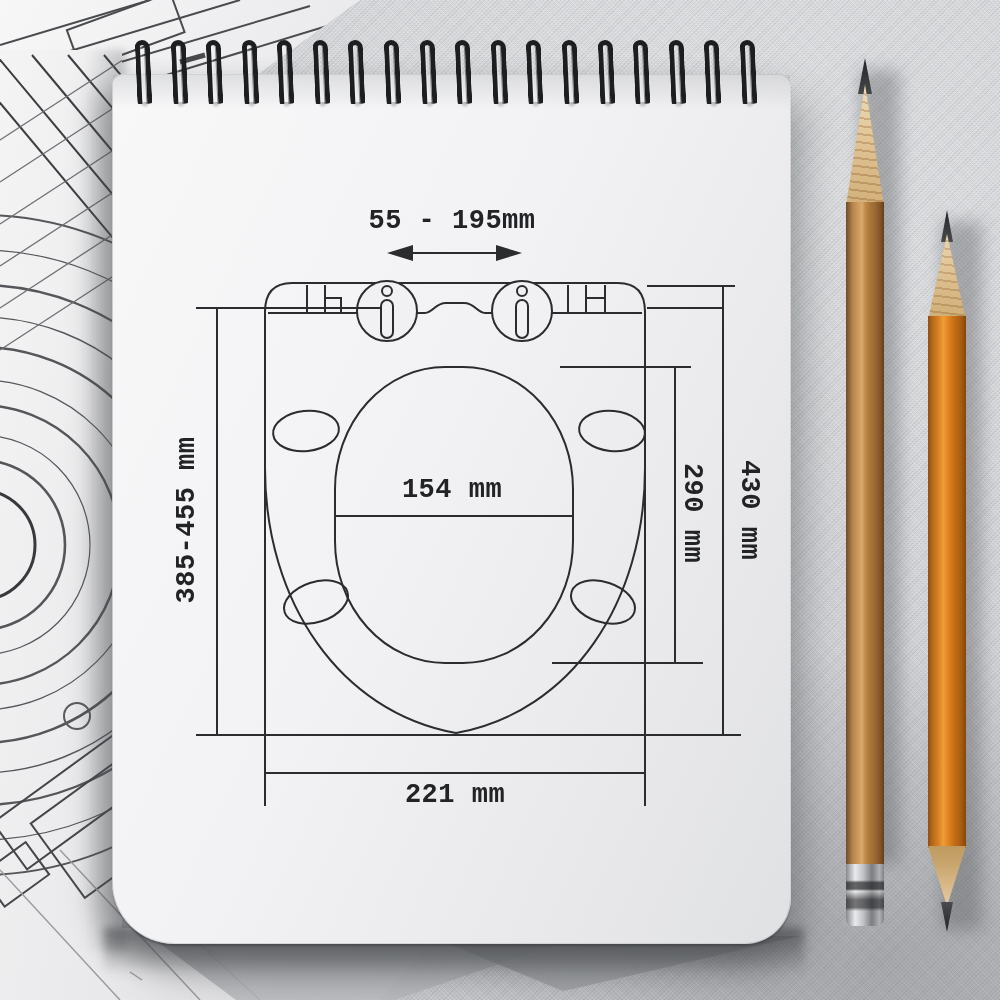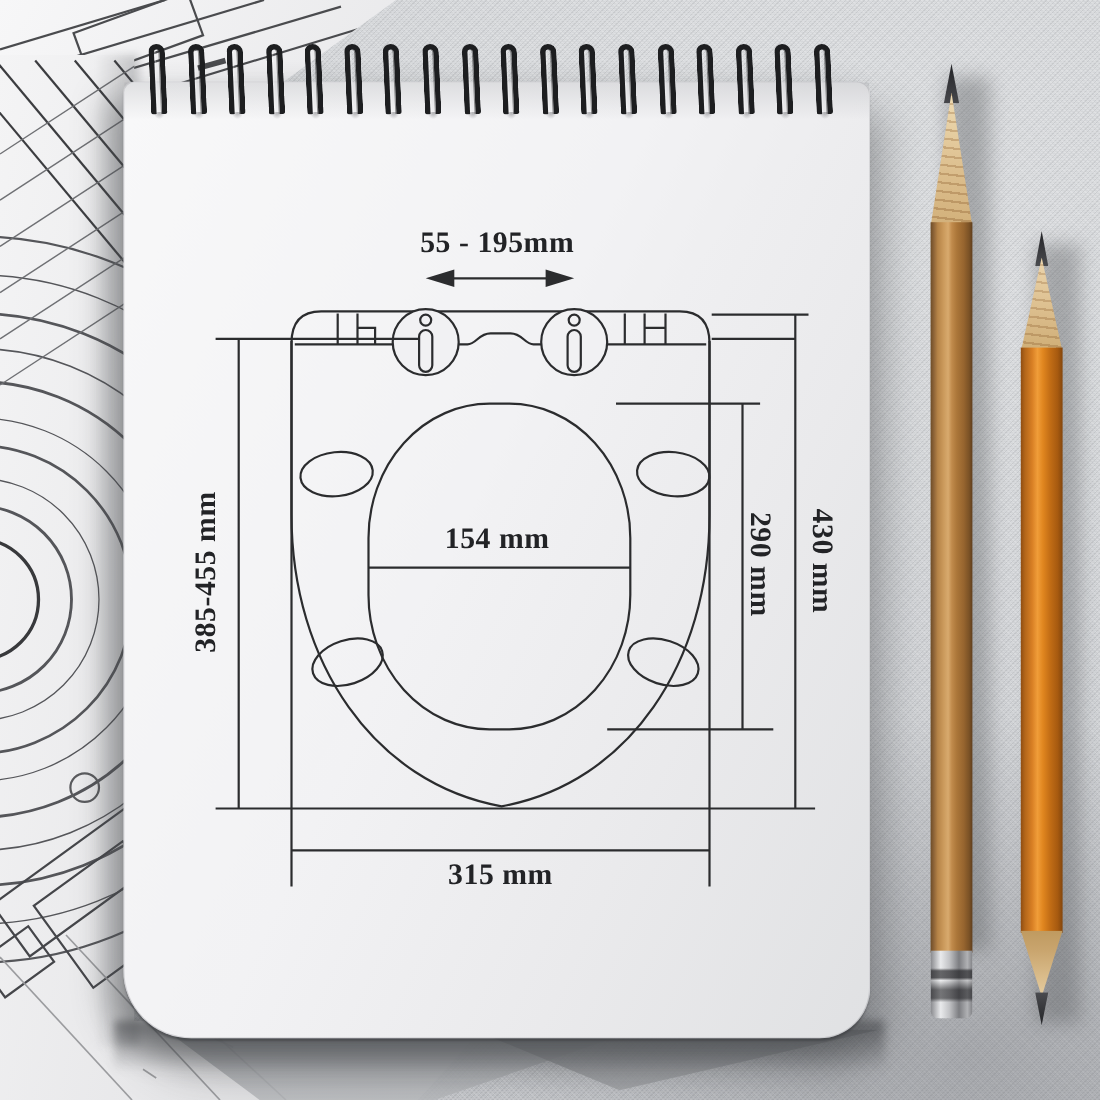--- a/index.html
+++ b/index.html
@@ -1,17 +1,17 @@
 <!DOCTYPE html>
 <html><head>
 <meta charset="utf-8">
 <style>
   html,body{margin:0;padding:0;background:#c9cbce;}
   .scene{position:relative;width:1000px;height:1000px;overflow:hidden;
-         font-family:Liberation Serif, serif;
+         font-family:Liberation Mono, monospace;
          --ink:#2b2c2e; --label:#222326; --paper:#f1f1f3; --spiral:#1d1e20;}
 
   
   .fabric{position:absolute;inset:0;
     background:radial-gradient(130% 95% at 72% 18%, #dfe1e3 0%, #d5d7da 42%, #c3c5c9 100%);}
   .fabric::after{content:"";position:absolute;inset:0;
     background:
       repeating-linear-gradient(45deg, rgba(255,255,255,.16) 0 1px, rgba(255,255,255,0) 1px 3px),
       repeating-linear-gradient(-45deg, rgba(92,94,98,.11) 0 1px, rgba(92,94,98,0) 1px 3px),
       repeating-linear-gradient(0deg, rgba(120,122,126,.05) 0 1px, rgba(120,122,126,0) 1px 2px);}
@@ -233,21 +233,21 @@
       <polygon class="ink-fill" points="387,253 413,245 413,261"></polygon>
       <polygon class="ink-fill" points="522,253 496,245 496,261"></polygon>
     </g>
   </svg>
 
   <div class="dim-label" style="left:452px;top:221px;">55 - 195mm</div>
   <div class="dim-label rot-ccw" style="left:187px;top:520px;">385-455 mm</div>
   <div class="dim-label" style="left:452px;top:490px;">154 mm</div>
   <div class="dim-label rot-cw" style="left:691px;top:513px;">290 mm</div>
   <div class="dim-label rot-cw" style="left:748px;top:510px;">430 mm</div>
-  <div class="dim-label" style="left:455px;top:795px;">315 mm</div>
+  <div class="dim-label" style="left:455px;top:795px;">221 mm</div>
 
   <div class="spiral">
       <span class="loop"></span>
       <span class="loop"></span>
       <span class="loop"></span>
       <span class="loop"></span>
       <span class="loop"></span>
       <span class="loop"></span>
       <span class="loop"></span>
       <span class="loop"></span>

